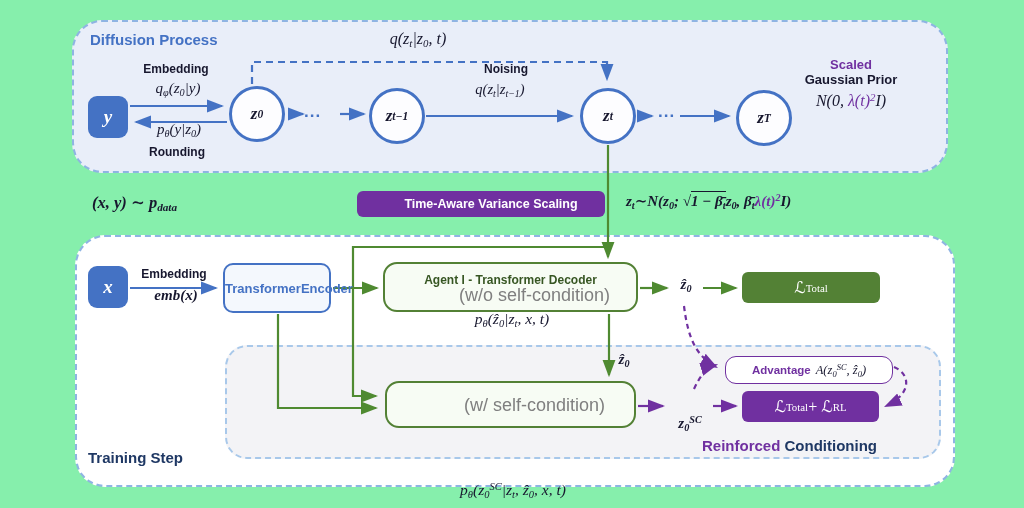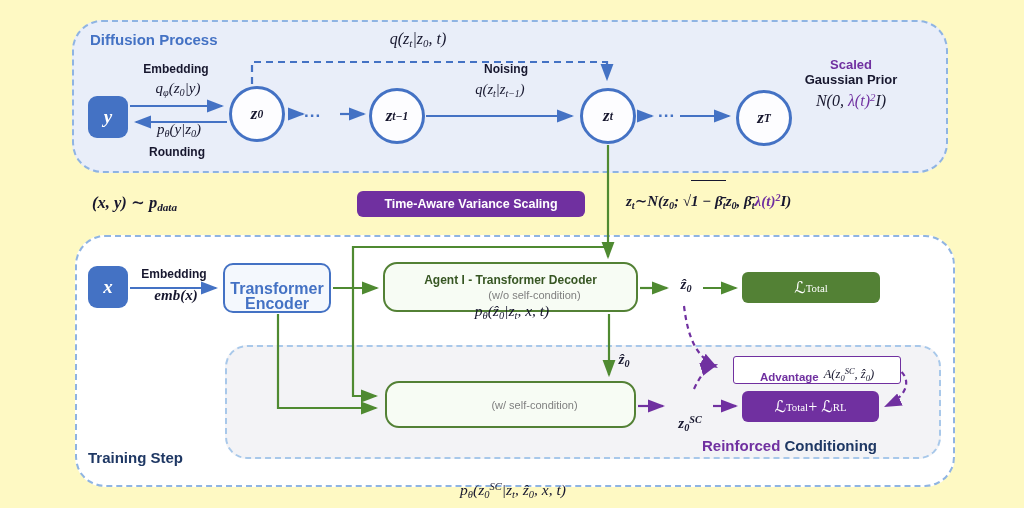--- a/index.html
+++ b/index.html
@@ -1,56 +1,56 @@
 <!DOCTYPE html>
 <html style="--blue: #4472c4; --light-blue-border: #8fb4e3; --panel-blue-bg: #e9eef9; --green: #4f8a31; --dark-green: #538135; --agent-title-green: #375623; --agent-bg: #f7fcf4; --purple: #7030a0; --navy: #1f3864; --gray-panel-bg: #f3f3f6; --gray-panel-border: #a8c8ea; --text-dark: #17172e; --subtitle-gray: #7f7f7f;"><head>
 <meta charset="utf-8">
 <style>
   html,body{margin:0;padding:0;background:#ffffff;}
-  #canvas{position:relative;width:1024px;height:508px;background:#fef9c3;overflow:hidden;
+  #canvas{position:relative;width:1024px;height:508px;background:#86efac;overflow:hidden;
           font-family:"Liberation Sans","DejaVu Sans",sans-serif;}
   .panel{position:absolute;border:2px dashed var(--light-blue-border);box-sizing:border-box;}
   #diffusion-panel{left:72px;top:20px;width:876px;height:153px;border-radius:30px;background:var(--panel-blue-bg);}
   #training-panel{left:75px;top:235px;width:880px;height:252px;border-radius:30px;background:#fff;}
   #reinforced-panel{left:225px;top:345px;width:716px;height:114px;border-radius:22px;
                     background:var(--gray-panel-bg);border-color:var(--gray-panel-border);}
   svg#connector-layer{position:absolute;left:0;top:0;z-index:2;}
   .lbl{position:absolute;z-index:3;white-space:nowrap;color:var(--text-dark);}
   .cx{transform:translateX(-50%);}
   .math{font-family:"Liberation Serif","DejaVu Serif","DejaVu Sans",serif;font-style:italic;}
   .upright{font-style:normal;}
   .m-acc{color:var(--purple);text-align:center;}
-  .m-bar{border-top:1.4px solid currentColor;padding-top:12px;}
+  .m-bar{border-top:1.4px solid currentColor;padding-top:1px;}
   sub{font-size:68%;vertical-align:-0.28em;}
   sup{font-size:68%;vertical-align:0.5em;}
   .bold{font-weight:bold;}
   .node{position:absolute;z-index:3;display:flex;align-items:center;justify-content:center;box-sizing:border-box;}
   .circle{width:56px;height:56px;border:3px solid var(--blue);border-radius:50%;background:#fdfdff;
           font:bold italic 17px "Liberation Serif","DejaVu Serif",serif;color:var(--text-dark);}
   .sq{width:40px;height:42px;background:var(--blue);border-radius:9px;color:#fff;
       font:bold italic 19px "Liberation Serif","DejaVu Serif",serif;}
   .dots{position:absolute;z-index:3;color:var(--blue);font-weight:bold;font-size:17px;letter-spacing:1px;}
   .bluebox{position:absolute;z-index:3;left:223px;top:263px;width:108px;height:50px;border:2.5px solid var(--blue);
-           border-radius:10px;background:#f4f8fd;display:flex;flex-direction:column;align-items:center;justify-content:flex-end;
-           color:var(--blue);font-weight:bold;font-size:16px;line-height:15px;box-sizing:border-box;}
+           border-radius:10px;background:#f4f8fd;display:flex;flex-direction:row;align-items:center;justify-content:flex-start;
+           color:var(--blue);font-weight:bold;font-size:13px;line-height:15px;box-sizing:border-box;}
   .agent{position:absolute;z-index:3;border:2px solid var(--dark-green);border-radius:14px;background:var(--agent-bg);
          display:flex;flex-direction:column;align-items:center;justify-content:center;box-sizing:border-box;}
   .agent .t1{color:var(--agent-title-green);font-weight:bold;font-size:12px;line-height:15px;}
-  .agent .t2{color:var(--subtitle-gray);font-size:11px;line-height:14px;margin-left:48px;}
+  .agent .t2{color:var(--subtitle-gray);font-size:18px;line-height:14px;margin-left:48px;}
   .lossbox{position:absolute;z-index:3;display:flex;align-items:center;justify-content:center;border-radius:6px;
            color:#fff;font-size:16px;}
   #loss-total-box{left:742px;top:272px;width:138px;height:31px;background:var(--dark-green);}
   #loss-rl-box{left:742px;top:391px;width:137px;height:31px;background:var(--purple);}
   #advantage-box{position:absolute;z-index:3;left:725px;top:356px;width:168px;height:28px;background:#fff;
-                 border:1.6px solid var(--purple);border-radius:3px;display:flex;align-items:flex-end;justify-content:center;
-                 gap:5px;box-sizing:border-box;margin-left:8px;}
+                 border:1.6px solid var(--purple);border-radius:11px;display:flex;align-items:center;justify-content:center;
+                 gap:5px;box-sizing:border-box;}
   #advantage-box .adv-word{color:var(--purple);font-weight:bold;font-size:11.5px;}
   #advantage-box .adv-math{font-size:12.5px;color:var(--text-dark);}
   #variance-badge{position:absolute;z-index:3;left:357px;top:191px;width:228px;height:26px;background:var(--purple);
-                  border-radius:6px;color:#fff;font-weight:bold;font-size:12.5px;display:flex;align-items:center;justify-content:center;}
+                  border-radius:6px;color:#fff;font-weight:bold;font-size:12.5px;display:flex;align-items:center;justify-content:center;padding-left:20px;}
   .sect-title{font-weight:bold;font-size:15px;}
 </style>
 </head>
 <body>
 
 <div id="canvas">
 
   <div id="diffusion-panel" class="panel"></div>
   <div id="training-panel" class="panel"></div>
   <div id="reinforced-panel" class="panel"></div>
@@ -129,21 +129,21 @@
 
   <div class="bluebox">
     <span>Transformer</span>
     <span>Encoder</span>
   </div>
 
   <div class="agent" style="left:383px;top:262px;width:255px;height:50px;">
     <span class="t1">Agent I  -  Transformer Decoder</span>
     <span class="t2">(w/o self-condition)</span>
   </div>
-  <div class="lbl cx math" style="left:512px;top:302px;font-size:15.5px;">p<sub>θ</sub>(ẑ<sub>0</sub>|z<sub>t</sub>, x, t)</div>
+  <div class="lbl cx math" style="left:512px;top:310px;font-size:15.5px;">p<sub>θ</sub>(ẑ<sub>0</sub>|z<sub>t</sub>, x, t)</div>
 
   <div class="agent" style="left:385px;top:381px;width:251px;height:47px;">
     <span class="t2">(w/ self-condition)</span>
   </div>
   <div class="lbl cx math" style="left:513px;top:434px;font-size:15.5px;margin-top:47px;">p<sub>θ</sub>(z<sub>0</sub><sup>SC</sup>|z<sub>t</sub>, ẑ<sub>0</sub>, x, t)</div>
 
   <div class="lbl cx math bold" style="left:686px;top:276px;font-size:15px;">ẑ<sub>0</sub></div>
   <div class="lbl cx math bold" style="left:624px;top:351px;font-size:15px;">ẑ<sub>0</sub></div>
   <div class="lbl cx math bold" style="left:690px;top:391px;font-size:15px;margin-top:23px;">z<sub>0</sub><sup>SC</sup></div>
 

